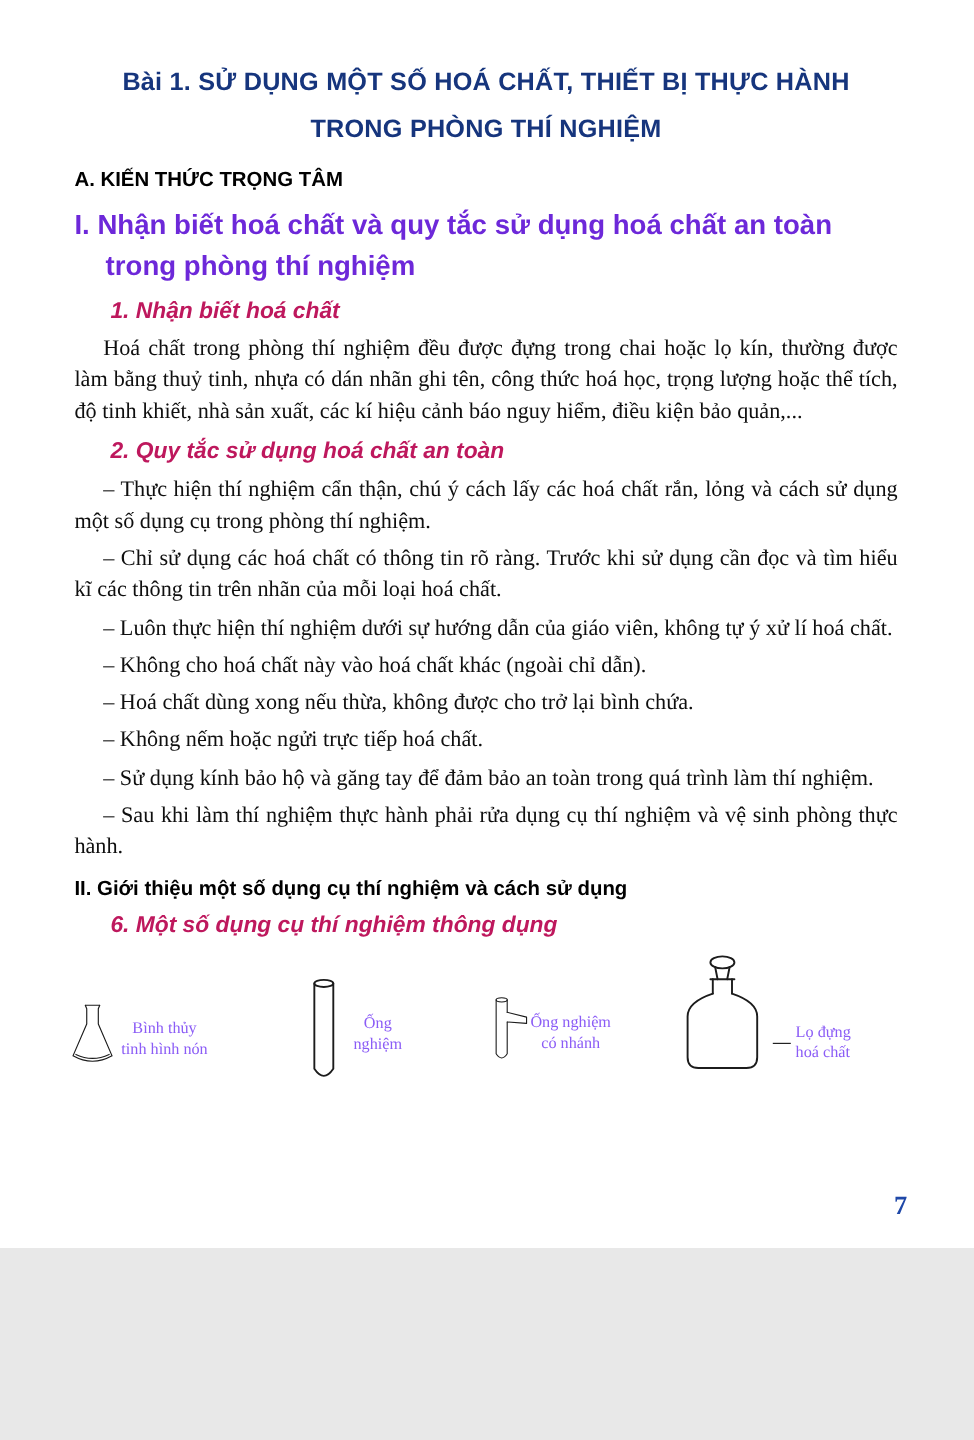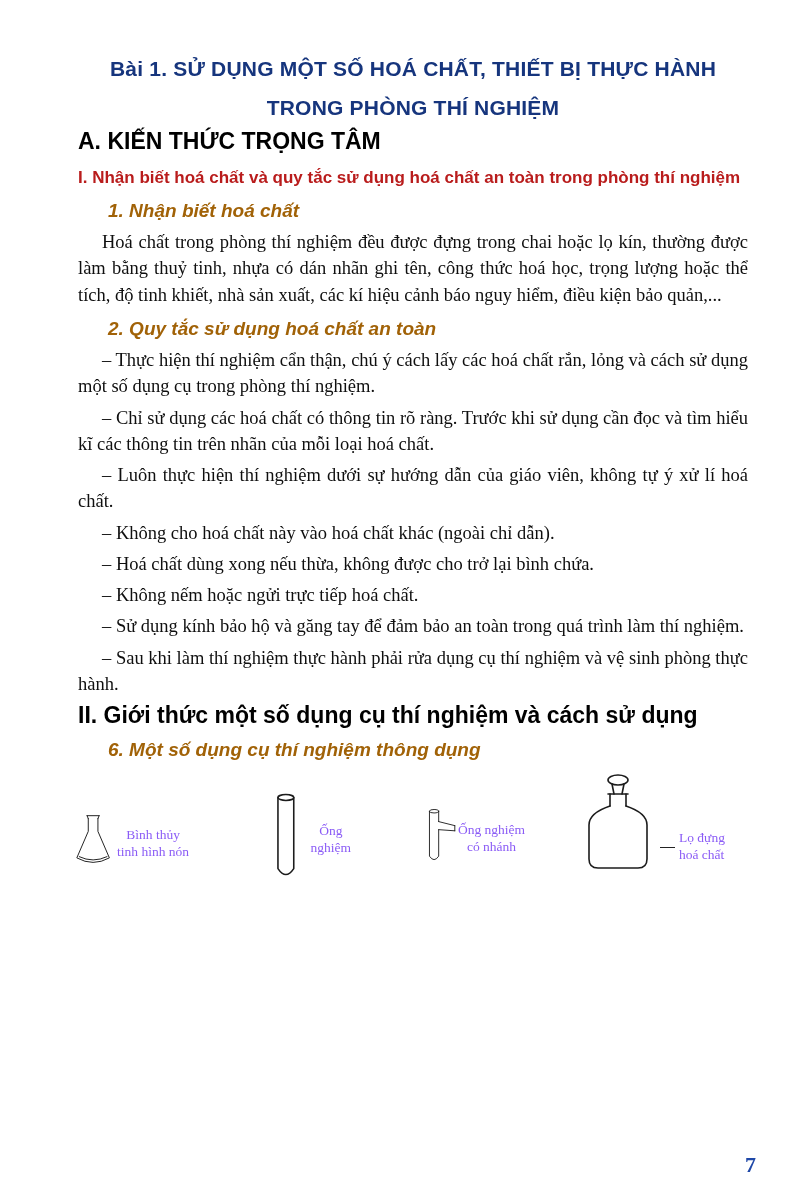--- a/index.html
+++ b/index.html
@@ -1,36 +1,36 @@
 <!DOCTYPE html>
 <html><head>
 <meta charset="utf-8">
 <style>
   html,body{margin:0;padding:0;background:#e8e8e8;}
   .page{
-    width:812px;height:1200px;position:relative;background:#ffffff;
+    width:812px;height:1040px;position:relative;background:#ffffff;
     font-family:"Liberation Serif", serif;color:#0f0f0f;overflow:hidden;
-    margin:0 auto;box-sizing:border-box;padding-left:16px;
+    margin:0 auto;box-sizing:border-box;
   }
   .content{padding:50px 64px 0 62px;}
   .title{
     text-align:center;font-family:"Liberation Sans", sans-serif;font-weight:700;
     font-size:21px;color:#16357d;line-height:1.85;letter-spacing:.2px;
   }
   .h-a{
-    font-family:"Liberation Sans", sans-serif;font-weight:700;font-size:23px;
-    color:#000;margin:0 0 6px;
+    font-family:"Liberation Sans", sans-serif;font-weight:700;font-size:17px;
+    color:#000;margin:12px 0 6px;
   }
   .h-i{
-    font-family:"Liberation Sans", sans-serif;font-weight:700;font-size:17px;
-    color:#b91c1c;margin:10px 0 4px;padding-left:26px;text-indent:-26px;line-height:1.5;
+    font-family:"Liberation Sans", sans-serif;font-weight:700;font-size:23px;
+    color:#6d28d9;margin:10px 0 4px;padding-left:26px;text-indent:-26px;line-height:1.5;
   }
   .h-blue{
     font-family:"Liberation Sans", sans-serif;font-weight:700;font-style:italic;
-    font-size:19px;color:#a16207;margin:10px 0 7px 30px;
+    font-size:19px;color:#be185d;margin:10px 0 7px 30px;
   }
   p.body{
     font-size:18.5px;line-height:1.42;margin:0 0 5px;text-align:justify;
     text-indent:24px;
   }
   .figures{position:relative;height:170px;margin-top:12px;}
   .fig{position:absolute;display:flex;flex-direction:row;align-items:center;}
   .fig svg{display:block;}
   .caption{
     font-size:13.5px;line-height:1.3;text-align:center;color:#8b5cf6;margin-top:4px;
@@ -70,21 +70,21 @@
 
     <p class="body">– Thực hiện thí nghiệm cẩn thận, chú ý cách lấy các hoá chất rắn, lỏng và cách sử dụng một số dụng cụ trong phòng thí nghiệm.</p>
     <p class="body">– Chỉ sử dụng các hoá chất có thông tin rõ ràng. Trước khi sử dụng cần đọc và tìm hiểu kĩ các thông tin trên nhãn của mỗi loại hoá chất.</p>
     <p class="body">– Luôn thực hiện thí nghiệm dưới sự hướng dẫn của giáo viên, không tự ý xử lí hoá chất.</p>
     <p class="body">– Không cho hoá chất này vào hoá chất khác (ngoài chỉ dẫn).</p>
     <p class="body">– Hoá chất dùng xong nếu thừa, không được cho trở lại bình chứa.</p>
     <p class="body">– Không nếm hoặc ngửi trực tiếp hoá chất.</p>
     <p class="body">– Sử dụng kính bảo hộ và găng tay để đảm bảo an toàn trong quá trình làm thí nghiệm.</p>
     <p class="body">– Sau khi làm thí nghiệm thực hành phải rửa dụng cụ thí nghiệm và vệ sinh phòng thực hành.</p>
 
-    <div class="h-a">II. Giới thức một số dụng cụ thí nghiệm và cách sử dụng</div>
+    <div class="h-a">II. Giới thiệu một số dụng cụ thí nghiệm và cách sử dụng</div>
 
     <div class="h-blue">6. Một số dụng cụ thí nghiệm thông dụng</div>
 
     <div class="figures">
 
       <div class="fig fig-flask">
         <svg width="70" height="92" viewBox="0 0 70 92">
           <path class="glass" d="M25 4 H45 M25 4 L27 9 M45 4 L43 9 M27 9 V30 L8 74 Q35 89 62 74 L43 30 V9"></path>
           <path class="glass" d="M12 72 Q35 83 58 72" stroke-width="0.9"></path>
         </svg>

